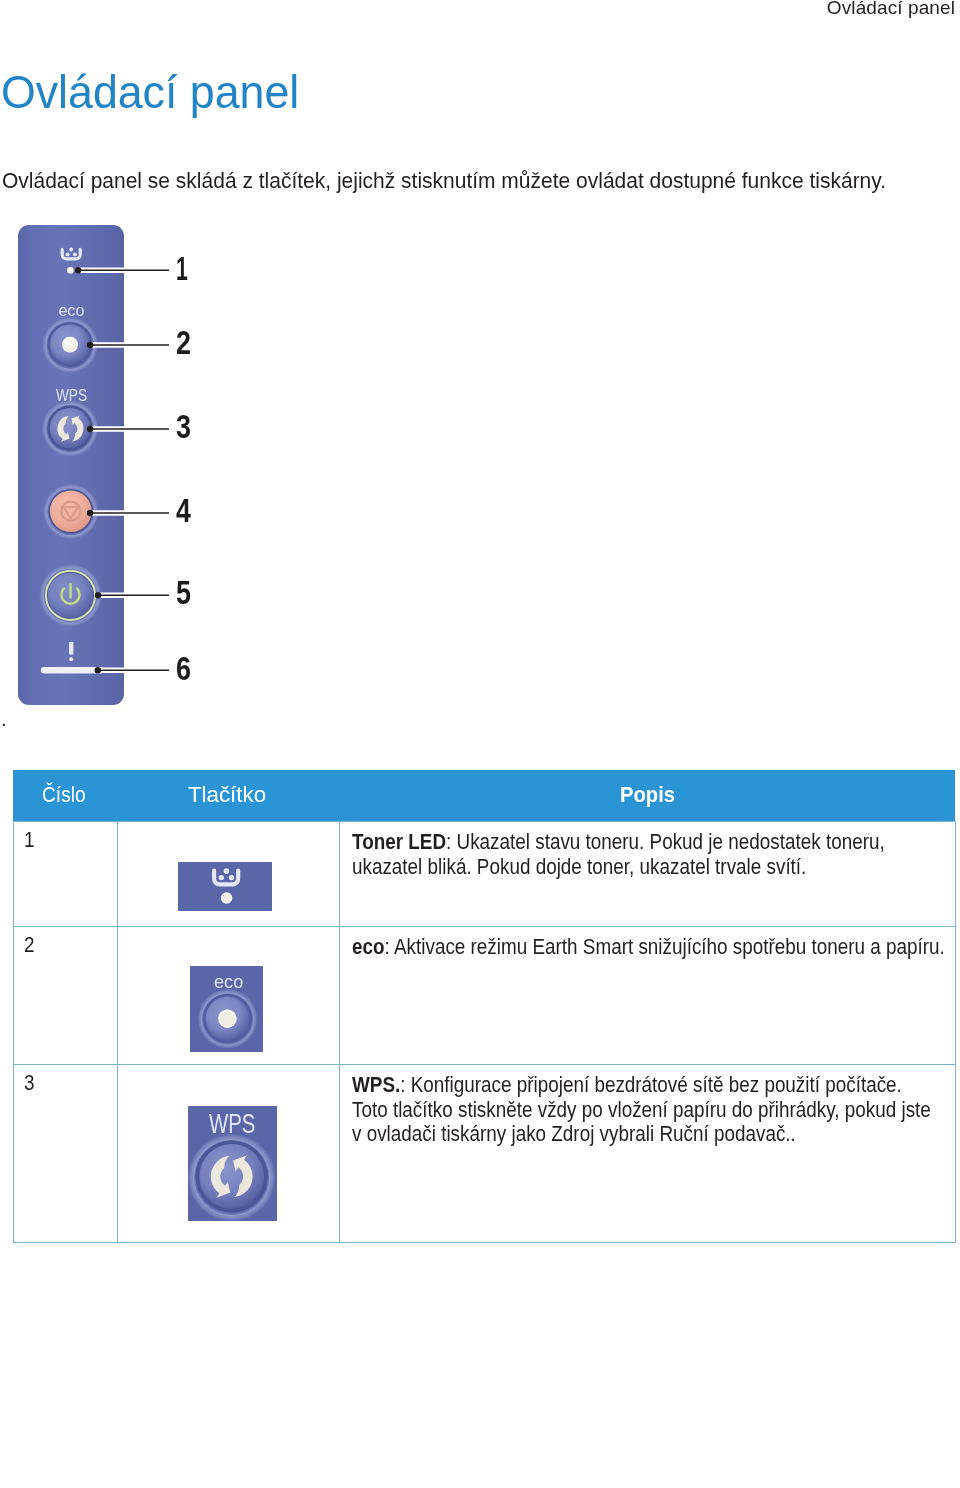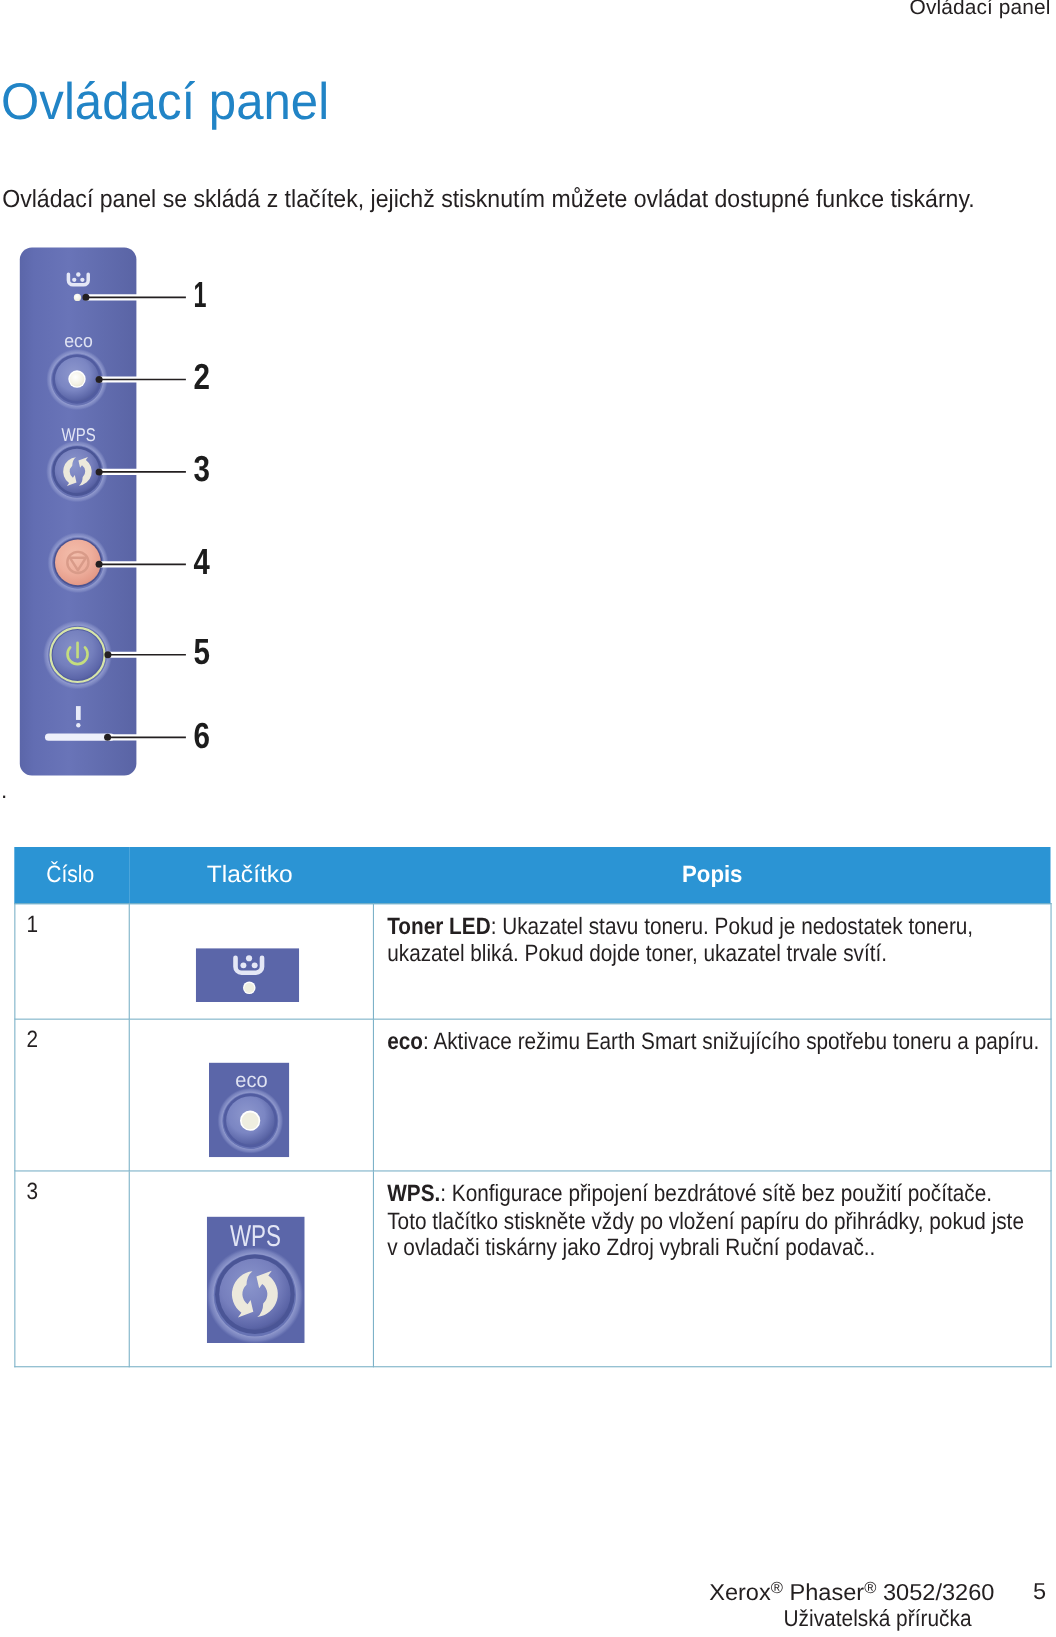--- a/index.html
+++ b/index.html
@@ -345,18 +345,14 @@
         </td>
         <td class="cell-desc">
           <span class="l"><b>WPS.</b><span>: Konfigurace připojení bezdrátové sítě bez použití počítače.</span></span>
           <span class="l">Toto tlačítko stiskněte vždy po vložení papíru do přihrádky, pokud jste</span>
           <span class="l">v ovladači tiskárny jako Zdroj vybrali Ruční podavač..</span>
         </td>
       </tr>
     </tbody>
   </table>
 
-  <div class="footer">
-    <div class="line1"><span>Xerox</span><sup>®</sup><span> Phaser</span><sup>®</sup><span> 3052/3260</span><span class="pageno">5</span></div>
-    <div class="line2">Uživatelská příručka</div>
-  </div>
 
 </div>
 
 </body></html>

